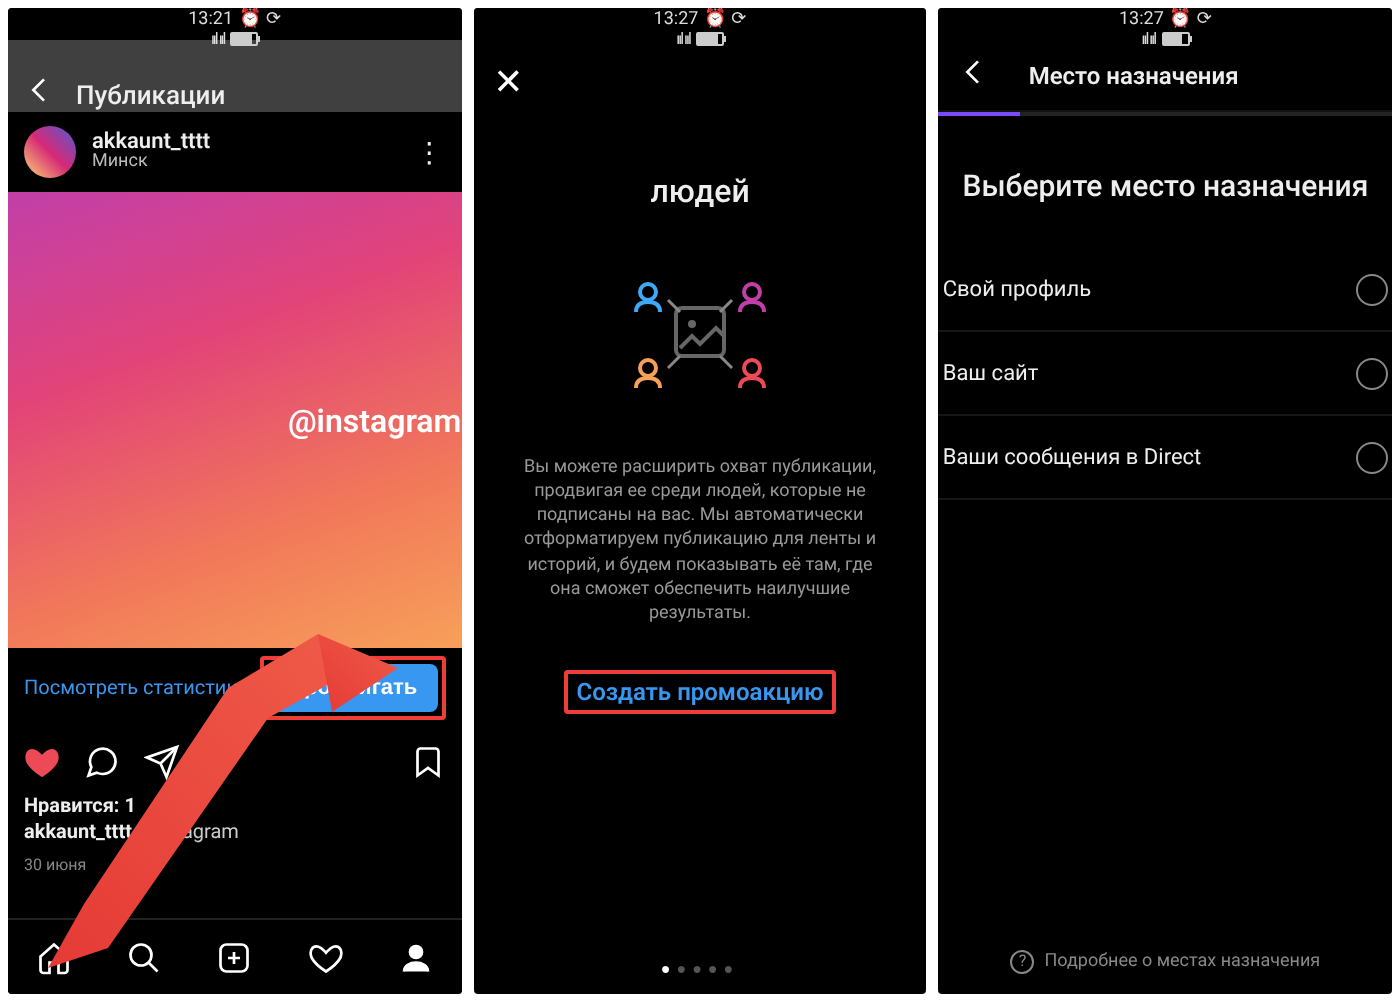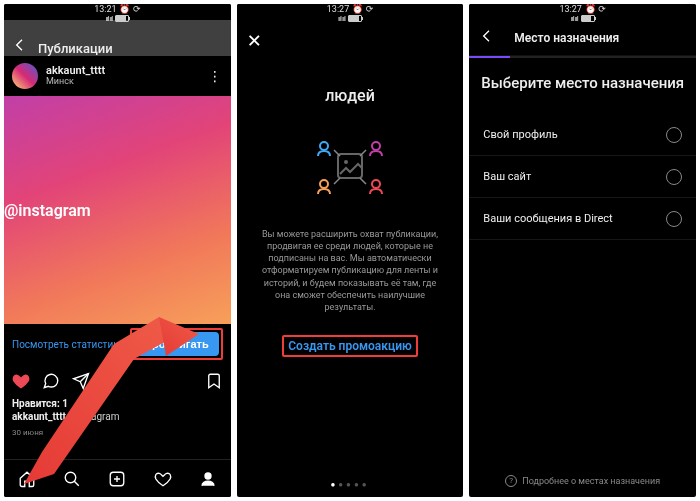--- a/index.html
+++ b/index.html
@@ -66,21 +66,21 @@
     background: linear-gradient(45deg,#feda75,#d62976,#4f5bd5);
   }
   .userinfo { flex: 1; display:flex; flex-direction:column; line-height: 1.1; }
   .username { font-size: 11px; font-weight: 600; }
   .userloc { font-size: 9px; color: #bbb; }
   .more-dots { font-size: 14px; letter-spacing: 1px; }
 
   .s1-image {
     width: 100%; height: 228px;
     background: linear-gradient(160deg, #c13fa8 0%, #e24478 35%, #f1785a 70%, #f7a05a 100%);
-    display:flex; align-items:center; justify-content:flex-start;
+    display:flex; align-items:center; justify-content:flex-end;
   }
   .s1-image-text { color:#fff; font-size:16px; font-weight:600; }
 
   .s1-insightrow {
     height: 40px; display:flex; align-items:center; justify-content:space-between;
     padding: 0 8px; font-size: 10px;
   }
   .view-stats { color: #3897f0; }
   .promote-btn {
     background: #3897f0; color:#fff; border:none; border-radius:4px;
@@ -124,24 +124,24 @@
   .s2-dots .active { color:#fff; }
 
   
   .s3-header {
     height: 36px; display:flex; align-items:center; padding:0 10px; gap:19px;
     border-bottom: 1px solid #111;
   }
   .s3-title { font-size:12px; font-weight:600; }
   .s3-progress { height:2px; background:#222; position:relative; }
   .s3-progress-fill { position:absolute; left:0; top:0; bottom:0; width:18%; background:#7a4bfa; }
-  .s3-heading { font-size:15px; font-weight:500; text-align:center; margin: 16px 0 22px; }
+  .s3-heading { font-size:15px; font-weight:500; text-align:center; margin: 26px 0 22px; }
   .s3-option {
     height: 42px; display:flex; align-items:center; justify-content:space-between;
-    padding: 0 14px; border-bottom:1px solid #161616; font-size:11px;
+    padding: 0 2px; border-bottom:1px solid #161616; font-size:11px;
   }
   .radio { width:16px; height:16px; border-radius:50%; border:1.5px solid #888; }
   .s3-help {
     position:absolute; bottom:10px; left:0; right:0; text-align:center;
     font-size:9px; color:#888; display:flex; align-items:center; justify-content:center; gap:5px;
   }
   .q-circle { width:12px; height:12px; border-radius:50%; border:1px solid #888; font-size:8px; line-height:10px; text-align:center; }
 
 </style>
 </head>

